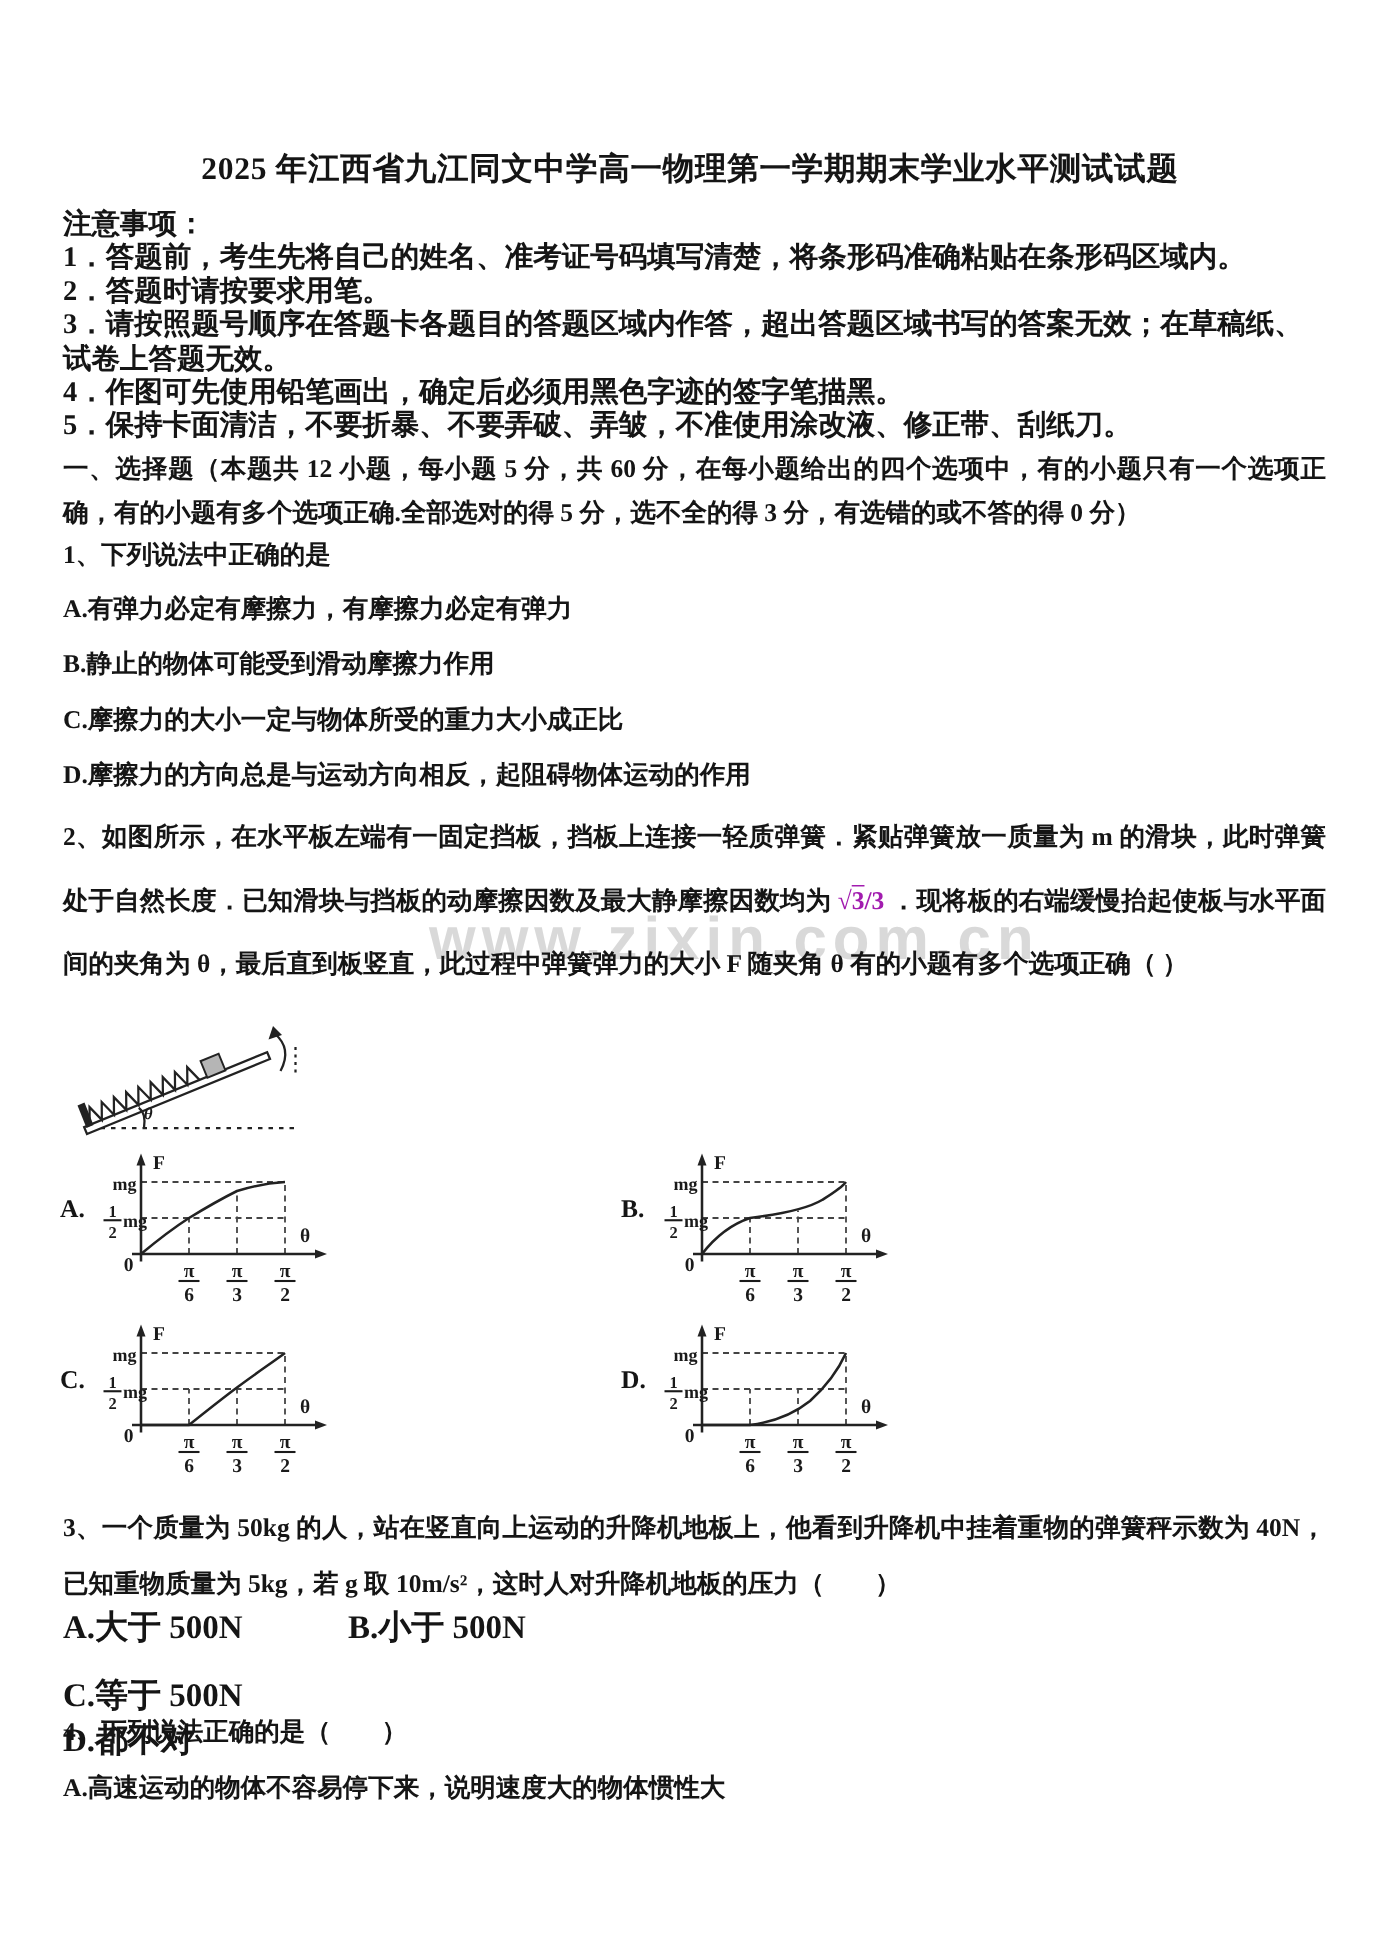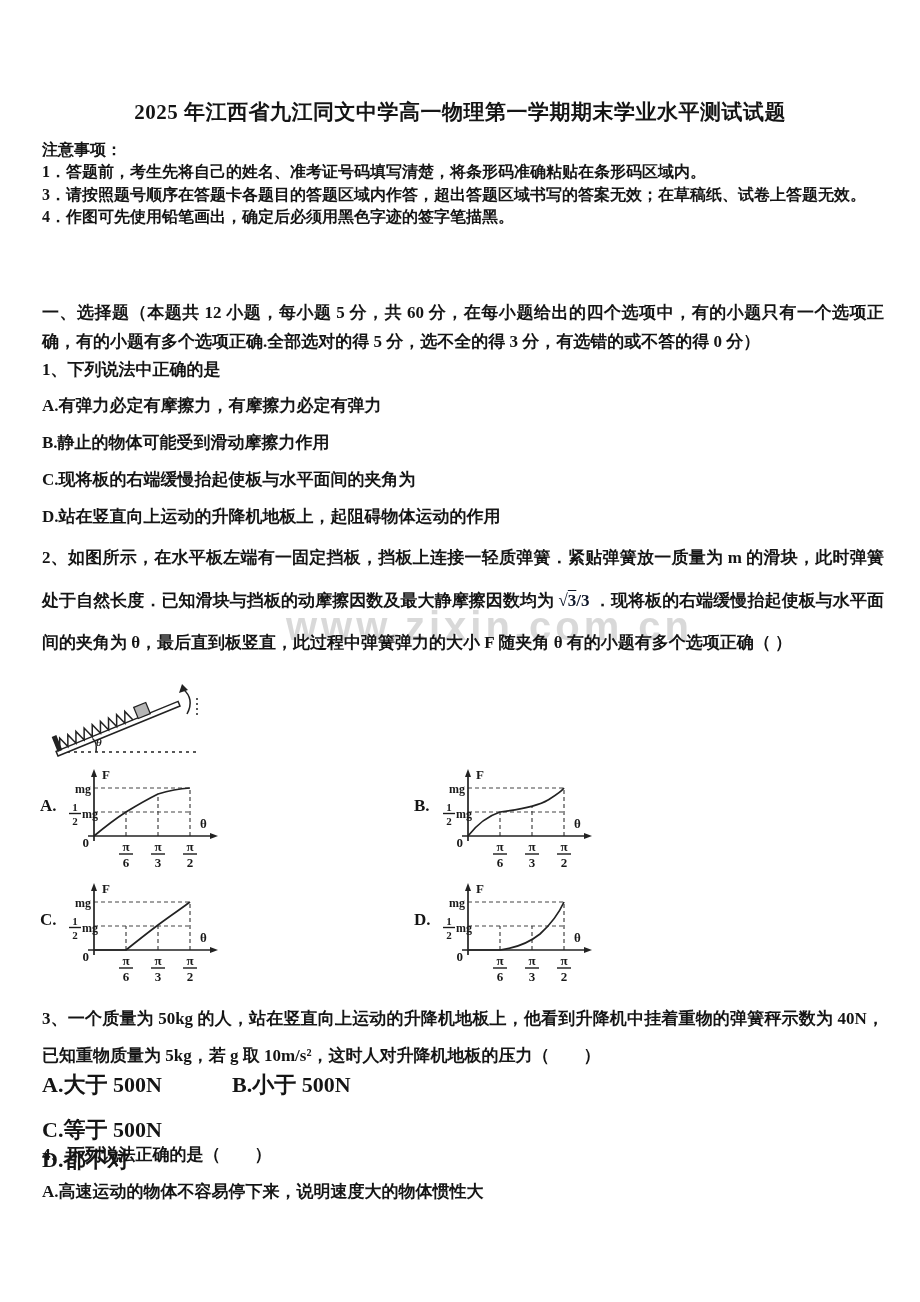--- a/index.html
+++ b/index.html
@@ -3,30 +3,30 @@
 <meta charset="utf-8">
 <style>
   html,body{margin:0;padding:0;}
   body{
     width:920px;height:1302px;position:relative;background:#ffffff;
     font-family:"Liberation Serif","DejaVu Serif",serif;color:#151515;
     overflow:hidden;
   }
   .abs{position:absolute;}
   .doc-title{width:920px;text-align:center;font-size:21px;font-weight:700;letter-spacing:.5px;}
-  .notice{left:42px;width:845px;font-size:16px;font-weight:600;line-height:22.4px;}
+  .notice{left:42px;width:845px;font-size:19px;font-weight:600;line-height:22.4px;}
   .para{left:42px;width:842px;font-size:17px;font-weight:700;text-align:justify;}
   .line17{font-size:17px;font-weight:700;}
   .watermark{
     left:286px;top:604px;font-size:40px;letter-spacing:4px;
     color:rgba(185,185,185,0.55);font-family:"Liberation Sans",sans-serif;
     font-weight:600;z-index:0;white-space:nowrap;
   }
   .content{z-index:1;}
-  .formula{color:#0f172a;}
+  .formula{color:#a21caf;}
   .formula .oline{text-decoration:overline;}
   .graph-cell{display:flex;align-items:flex-start;}
   .g-label{font-size:17px;font-weight:700;width:26px;padding-top:30px;display:inline-block;}
   svg text{font-family:"Liberation Serif","DejaVu Serif",serif;font-weight:700;fill:#1a1a1a;}
   .axis{stroke:#222;stroke-width:1.7;fill:none;}
   .arrowhead{fill:#222;stroke:none;}
   .guides{fill:none;stroke:#444;stroke-width:1.2;stroke-dasharray:4,3;}
   .curve{fill:none;stroke:#222;stroke-width:1.7;}
   .fracbar{stroke:#1a1a1a;stroke-width:1.4;}
   .fig-line{stroke:#222;stroke-width:1.5;fill:none;}
@@ -38,31 +38,33 @@
 </head>
 <body>
 
 <div class="abs watermark">www.zixin.com.cn</div>
 
 <div class="abs doc-title content" style="top:98px;">2025 年江西省九江同文中学高一物理第一学期期末学业水平测试试题</div>
 
 <div class="abs notice content" style="top:139px;">
   <div>注意事项：</div>
   <div>1．答题前，考生先将自己的姓名、准考证号码填写清楚，将条形码准确粘贴在条形码区域内。</div>
+  <div>2．答题时请按要求用笔。</div>
   <div>3．请按照题号顺序在答题卡各题目的答题区域内作答，超出答题区域书写的答案无效；在草稿纸、试卷上答题无效。</div>
   <div>4．作图可先使用铅笔画出，确定后必须用黑色字迹的签字笔描黑。</div>
+  <div>5．保持卡面清洁，不要折暴、不要弄破、弄皱，不准使用涂改液、修正带、刮纸刀。</div>
 </div>
 
 <div class="abs para content" style="top:299px;line-height:28.5px;">一、选择题（本题共 12 小题，每小题 5 分，共 60 分，在每小题给出的四个选项中，有的小题只有一个选项正确，有的小题有多个选项正确.全部选对的得 5 分，选不全的得 3 分，有选错的或不答的得 0 分）</div>
 
 <div class="abs line17 content" style="left:42px;top:358px;">1、下列说法中正确的是</div>
 <div class="abs line17 content" style="left:42px;top:394px;text-align:center;">A.有弹力必定有摩擦力，有摩擦力必定有弹力</div>
 <div class="abs line17 content" style="left:42px;top:431px;">B.静止的物体可能受到滑动摩擦力作用</div>
-<div class="abs line17 content" style="left:42px;top:468px;">C.现将板的右端缓慢抬起使板与水平面间的夹角为</div>
-<div class="abs line17 content" style="left:42px;top:505px;">D.站在竖直向上运动的升降机地板上，起阻碍物体运动的作用</div>
+<div class="abs line17 content" style="left:42px;top:468px;">C.摩擦力的大小一定与物体所受的重力大小成正比</div>
+<div class="abs line17 content" style="left:42px;top:505px;">D.摩擦力的方向总是与运动方向相反，起阻碍物体运动的作用</div>
 
 <div class="abs para content" style="top:537px;line-height:42.5px;">
   <span>2、如图所示，在水平板左端有一固定挡板，挡板上连接一轻质弹簧．紧贴弹簧放一质量为 m 的滑块，此时弹簧处于自然长度．已知滑块与挡板的动摩擦因数及最大静摩擦因数均为</span>
   <span class="formula"><span>√</span><span class="oline">3</span><span>/3</span></span>
   <span>．现将板的右端缓慢抬起使板与水平面间的夹角为 θ，最后直到板竖直，此过程中弹簧弹力的大小 F 随夹角 θ 有的小题有多个选项正确（ ）</span>
 </div>
 
 <div class="abs content" style="left:46px;top:676px;">
   <svg width="170" height="92">
 

